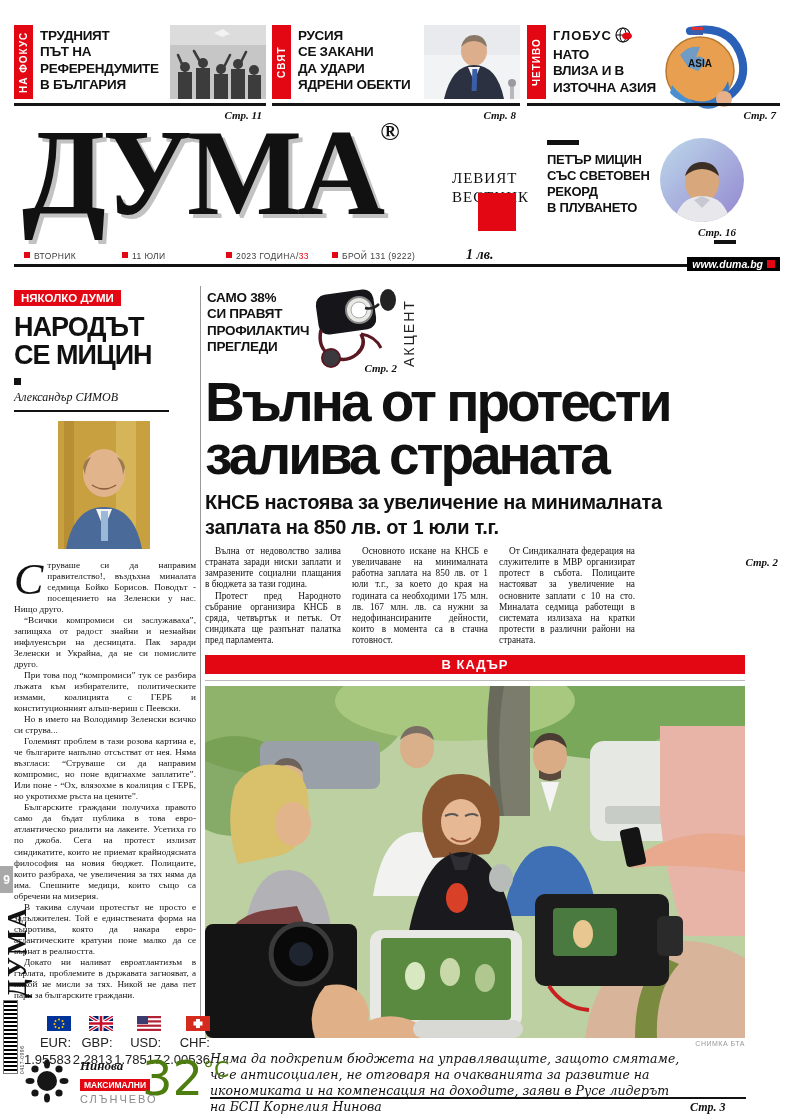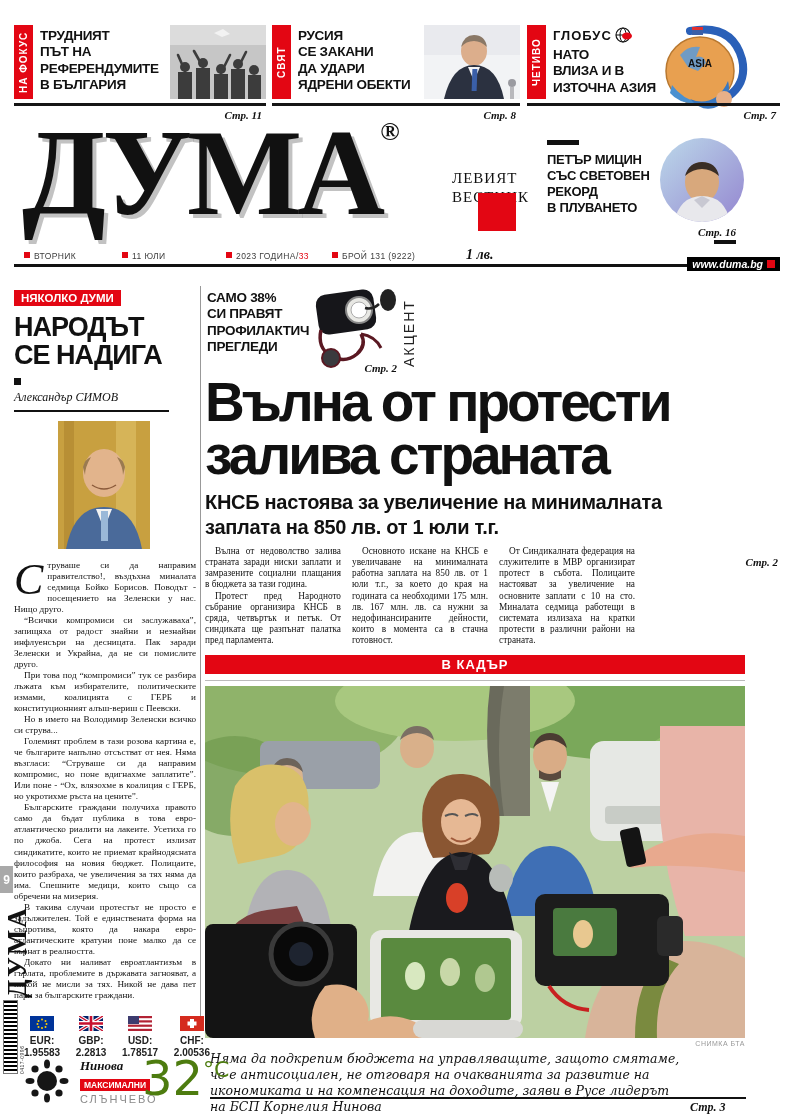--- a/index.html
+++ b/index.html
@@ -39,21 +39,21 @@
         text-align:justify;}
   .hairline{background:#bbb;height:1px;}
   .badge-site{background:#000;color:#fff;font-style:italic;font-weight:bold;font-size:10.5px;
         display:flex;align-items:center;gap:4px;padding:1px 5px;}
   .spine-tab{background:#a9a9a9;color:#fff;font-weight:bold;font-size:12px;
         display:flex;align-items:center;justify-content:center;}
   .spine-duma{writing-mode:vertical-rl;transform:rotate(180deg);font-family:"Liberation Serif",serif;
         font-weight:900;font-size:27px;letter-spacing:2px;}
   .barcode{background:repeating-linear-gradient(180deg,#000 0 2px,#fff 2px 4px);border:1px solid #777;}
   .bc-text{writing-mode:vertical-rl;transform:rotate(180deg);font-size:5px;color:#333;letter-spacing:.5px;}
-  .cur-item{text-align:center;font-size:10px;font-weight:bold;color:#222;line-height:1.25;}
+  .cur-item{text-align:right;font-size:13px;font-weight:normal;color:#222;line-height:1.25;}
   .temp{font-family:"DejaVu Sans",sans-serif;font-weight:400;color:#4d7c0f;font-size:48px;line-height:1;}
   .temp .unit{font-size:22px;vertical-align:18px;}
   .quote{font-family:"DejaVu Serif",serif;font-style:italic;font-size:12.5px;line-height:1.28;}
 </style>
 </head>
 <body>
 
 <div class="page">
 
   <div class="teaser" style="left:14px;width:252px;">
@@ -193,21 +193,21 @@
       <span>www.duma.bg</span>
         <span class="redsq" style="width:8px;height:8px;"></span>
     </div>
   </div>
 
   <div class="abs" style="left:200px;top:286px;width:1px;height:730px;background:#999;"></div>
 
   <div class="abs" style="left:14px;top:288px;width:182px;">
     <span style="background:#e30613;color:#fff;font-weight:800;font-size:11.5px;padding:2px 7px;display:inline-block;">НЯКОЛКО ДУМИ</span>
     <div class="pre" style="font-weight:800;font-size:27px;line-height:1.05;letter-spacing:-1px;margin-top:7px;">НАРОДЪТ
-СЕ НАДИГА</div>
+СЕ МИЦИН</div>
     <div style="width:7px;height:7px;background:#111;margin-top:8px;"></div>
     <div class="serif" style="font-style:italic;font-size:12px;margin-top:5px;">Александър СИМОВ</div>
     <div style="width:155px;height:2px;background:#111;margin-top:5px;"></div>
     <div style="margin:9px 0 7px 44px;">
       <svg width="92" height="128" viewBox="0 0 92 128">
         <rect width="92" height="128" fill="#c8a040"></rect>
         <rect x="58" width="20" height="128" fill="#dcbc62" opacity=".7"></rect>
           <rect x="6" width="10" height="128" fill="#b08830" opacity=".7"></rect>
         <ellipse cx="46" cy="52" rx="21" ry="24" fill="#e2b48c"></ellipse>
         <path d="M25 46 q2 -8 8 -10 q-6 10 -6 18z M67 46 q-2 -8 -8 -10 q6 10 6 18z" fill="#9a7a50"></path>

